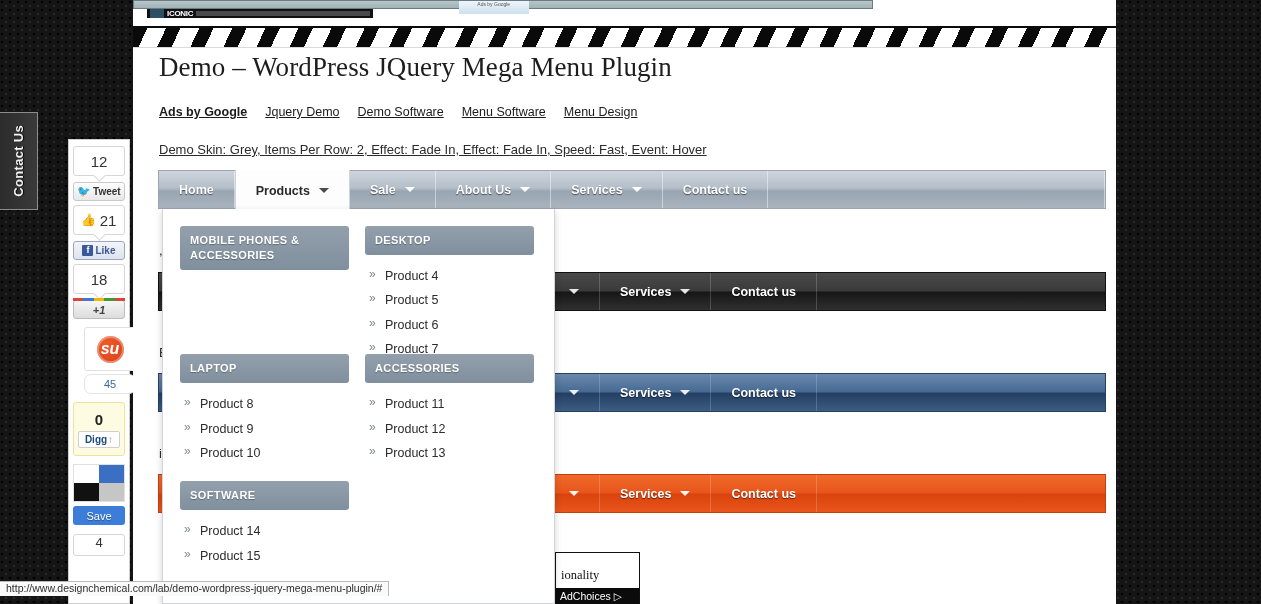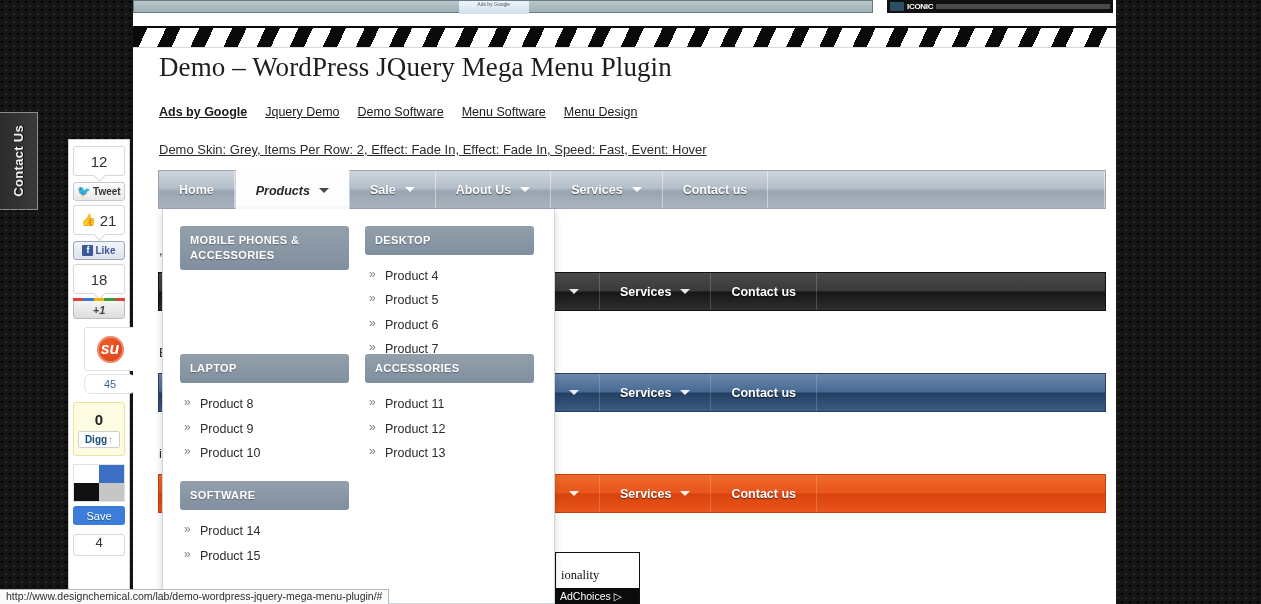--- a/index.html
+++ b/index.html
@@ -118,21 +118,21 @@
   }
 
   
   #page{
     position:absolute; left:133px; top:0px; width:983px; height:604px;
     background:#fff; overflow:hidden;
   }
   
   #top-banner{
     position:absolute; left:0; top:0; width:1026px; height:18px;
-    background:#fff; display:flex;
+    background:#fff; display:flex;flex-direction:column;
   }
   .banner-left{
     width:740px; height:13px; margin-top:0;
     background:linear-gradient(to bottom,#b7c6c9,#9fb2b7);
     border:1px solid #6b7b80; position:relative;
   }
   .banner-left .g{
     position:absolute; left:44%; top:0; width:70px; height:13px;
     background:linear-gradient(to bottom,#eef5fb,#cfe0ef);
     font-size:5px; color:#555; text-align:center; line-height:6px; overflow:hidden;
@@ -193,21 +193,21 @@
   #menubar-grey{
     top:170px;
     background:linear-gradient(to bottom,#cdd4dc 0%,#b5bfc9 45%,#98a5b2 55%,#aab4be 100%);
     border-color:#9aa5b0;
   }
   #menubar-grey .mi{ color:#fefefe; border-right:1px solid rgba(255,255,255,.45); }
   #menubar-grey .caret{ border-top:5px solid #ffffff; }
   #menubar-grey .mi.active{
     background:#fdfdfd; color:#2a2a2a; text-shadow:none;
     border-left:1px solid #cfd5da; border-right:1px solid #cfd5da;
-    margin-top:-1px; height:41px; align-items:center;font-style:italic;
+    margin-top:-1px; height:41px; align-items:center;
   }
   #menubar-grey .mi.active .caret{ border-top:5px solid #4a4a4a; }
 
   
   #menubar-dark{
     top:272px;
     background:linear-gradient(to bottom,#4a4a4a 0%,#3a3a3a 48%,#161616 52%,#303030 100%);
     border-color:#111;
   }
   #menubar-dark .caret{ border-top:5px solid #e8e8e8; }
@@ -270,21 +270,21 @@
     font-size:12.5px; color:#111; white-space:nowrap;
   }
   #ad-box .adchoices{
     position:absolute; left:0; bottom:0; width:85px; height:16px;
     background:#0b0b0b; color:#fff; font-size:10.5px;
     display:flex; align-items:center; gap:3px; padding-left:4px; cursor:pointer;
   }
 
   
   #status-bar{
-    position:absolute; left:0; bottom:0; height:15px;
+    position:absolute; left:0; bottom:8px; height:15px;
     background:#fafafa; border:1px solid #b9b9b9; border-left:none; border-bottom:none;
     font-size:10.5px; color:#2d2d2d; line-height:13px; padding:0 6px;
     white-space:nowrap; z-index:60;
   }
 </style>
 </head>
 <body>
 
 <div id="bg-texture"></div>
 

